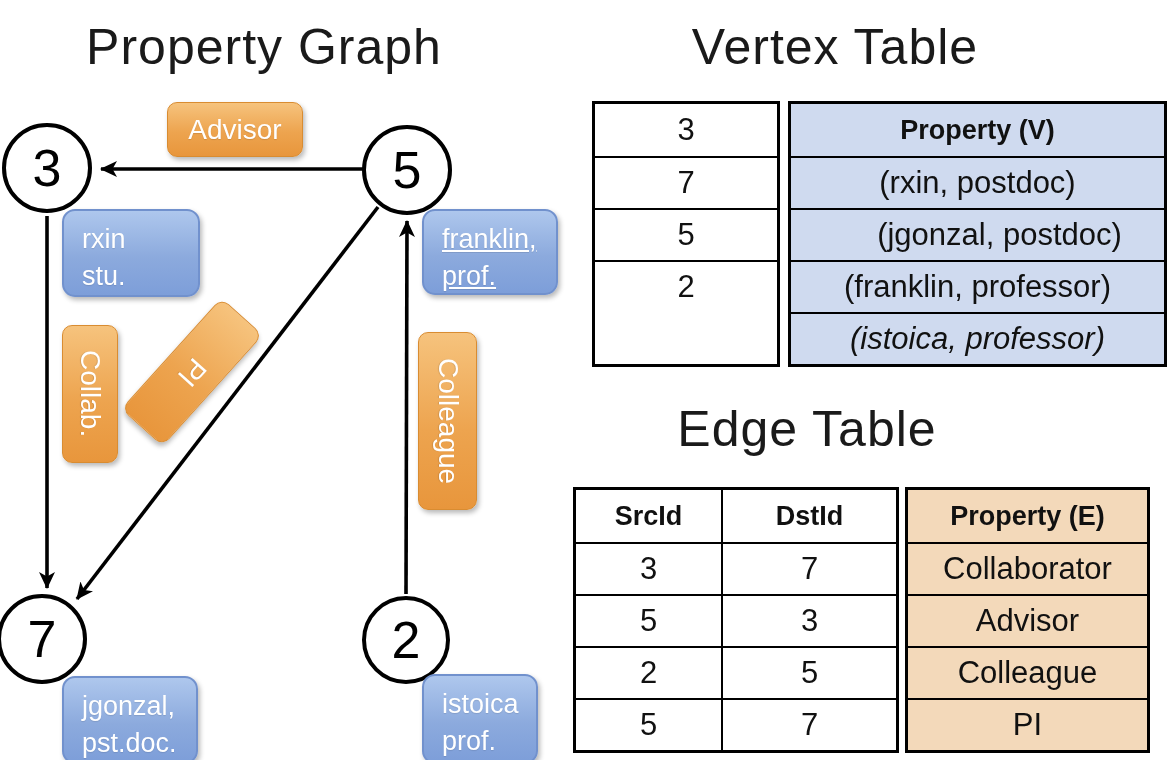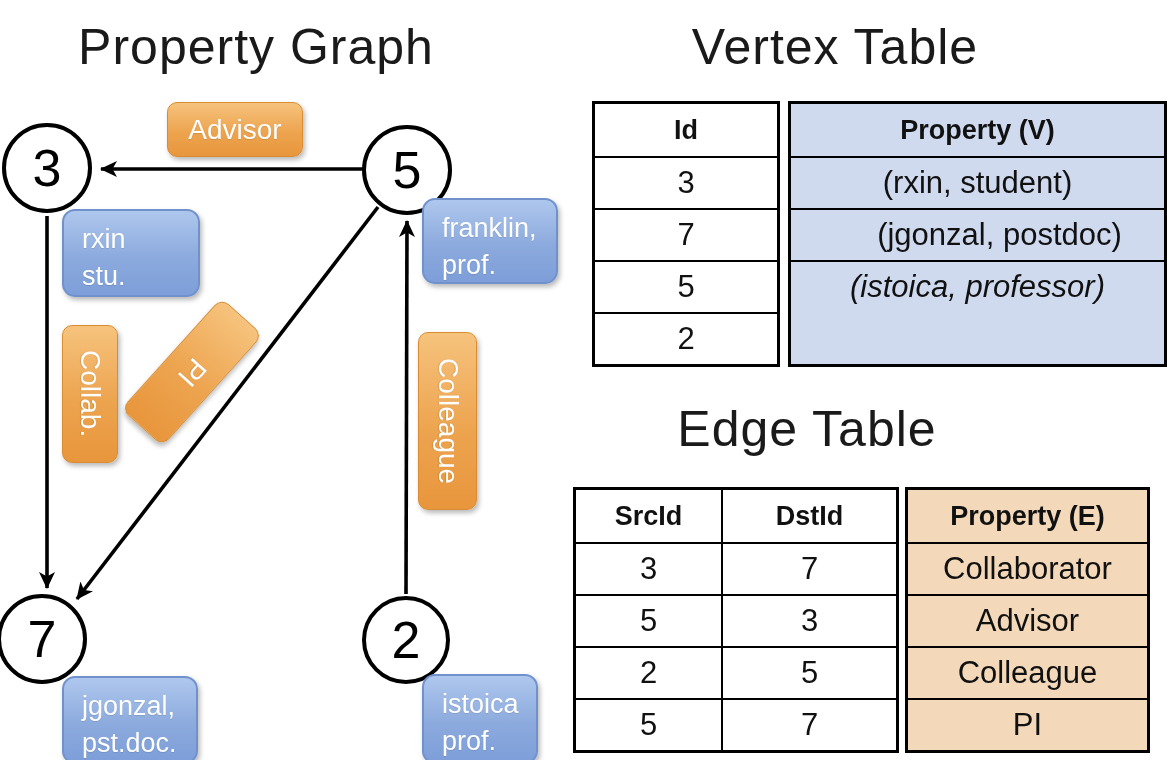--- a/index.html
+++ b/index.html
@@ -39,21 +39,21 @@
   .tcell { display:flex; align-items:center; justify-content:center;
            font-size:31px; color:#111; }
   .thead .tcell { font-size:27px; font-weight:bold; }
   .cell-split { border-right:2px solid #000; }
 </style>
 </head>
 <body>
 
 <div id="stage">
 
-  <div class="big-title" style="left:0; top:18px; width:512px;">Property Graph</div>
+  <div class="big-title" style="left:8px; top:18px; width:512px;">Property Graph</div>
 
   <svg id="graph-svg" width="585" height="760" viewBox="0 0 585 760">
     <defs>
       <marker id="arrow" markerUnits="userSpaceOnUse" markerWidth="18" markerHeight="16" refX="16" refY="8" orient="auto">
         <path d="M0,0 L17,8 L0,16 L4.5,8 Z" fill="#000"></path>
       </marker>
     </defs>
     <g stroke="#000" stroke-width="3.6" marker-end="url(#arrow)">
       <line x1="363" y1="169" x2="101" y2="169"></line>
       <line x1="47" y1="216" x2="47" y2="588"></line>
@@ -89,65 +89,65 @@
 
   <div class="elabel vert" style="left:418px; top:332px; width:59px; height:178px;">
     <span>Colleague</span>
     </div>
 
   <div class="vlabel" style="left:62px; top:185px; width:138px; height:88px;">
     <span>rxin</span>
       <span>stu.</span>
     </div>
 
-  <div class="vlabel" style="left:422px; top:174px; width:136px; height:86px;">
+  <div class="vlabel" style="left:422px; top:185px; width:136px; height:86px;text-decoration:underline;">
     <span>franklin,</span>
       <span>prof.</span>
     </div>
 
   <div class="vlabel" style="left:62px; top:652px; width:136px; height:88px;">
     <span>jgonzal,</span>
       <span>pst.doc.</span>
     </div>
 
   <div class="vlabel" style="left:422px; top:650px; width:116px; height:90px;">
     <span>istoica</span>
       <span>prof.</span>
     </div>
 
   <div class="big-title" style="left:585px; top:18px; width:500px;">Vertex Table</div>
 
   <div class="tbl-group" style="left:592px; top:101px; width:575px;">
     <div class="subtable" style="width:188px;">
-      <div class="trow thead">
-          <div class="tcell" style="flex:1;">Id</div>
-        </div>
       <div class="trow">
           <div class="tcell" style="flex:1;">3</div>
         </div>
       <div class="trow">
           <div class="tcell" style="flex:1;">7</div>
         </div>
       <div class="trow">
           <div class="tcell" style="flex:1;">5</div>
         </div>
       <div class="trow">
           <div class="tcell" style="flex:1;">2</div>
         </div>
     </div>
     <div style="width:8px;"></div>
     <div class="subtable" style="flex:1; background:#cfdaef;">
       <div class="trow thead">
           <div class="tcell" style="flex:1;">Property (V)</div>
         </div>
       <div class="trow">
-          <div class="tcell" style="flex:1;">(rxin, student)</div>
+          <div class="tcell" style="flex:1;">(rxin, postdoc)</div>
         </div>
       <div class="trow">
           <div class="tcell" style="flex:1;padding-left:44px;">(jgonzal, postdoc)</div>
+        </div>
+      <div class="trow">
+          <div class="tcell" style="flex:1;">(franklin, professor)</div>
         </div>
       <div class="trow">
           <div class="tcell" style="flex:1;font-style:italic;">(istoica, professor)</div>
         </div>
     </div>
   </div>
 
   <div class="big-title" style="left:552px; top:400px; width:510px;">Edge Table</div>
 
   <div class="tbl-group" style="left:573px; top:487px; width:577px;">

